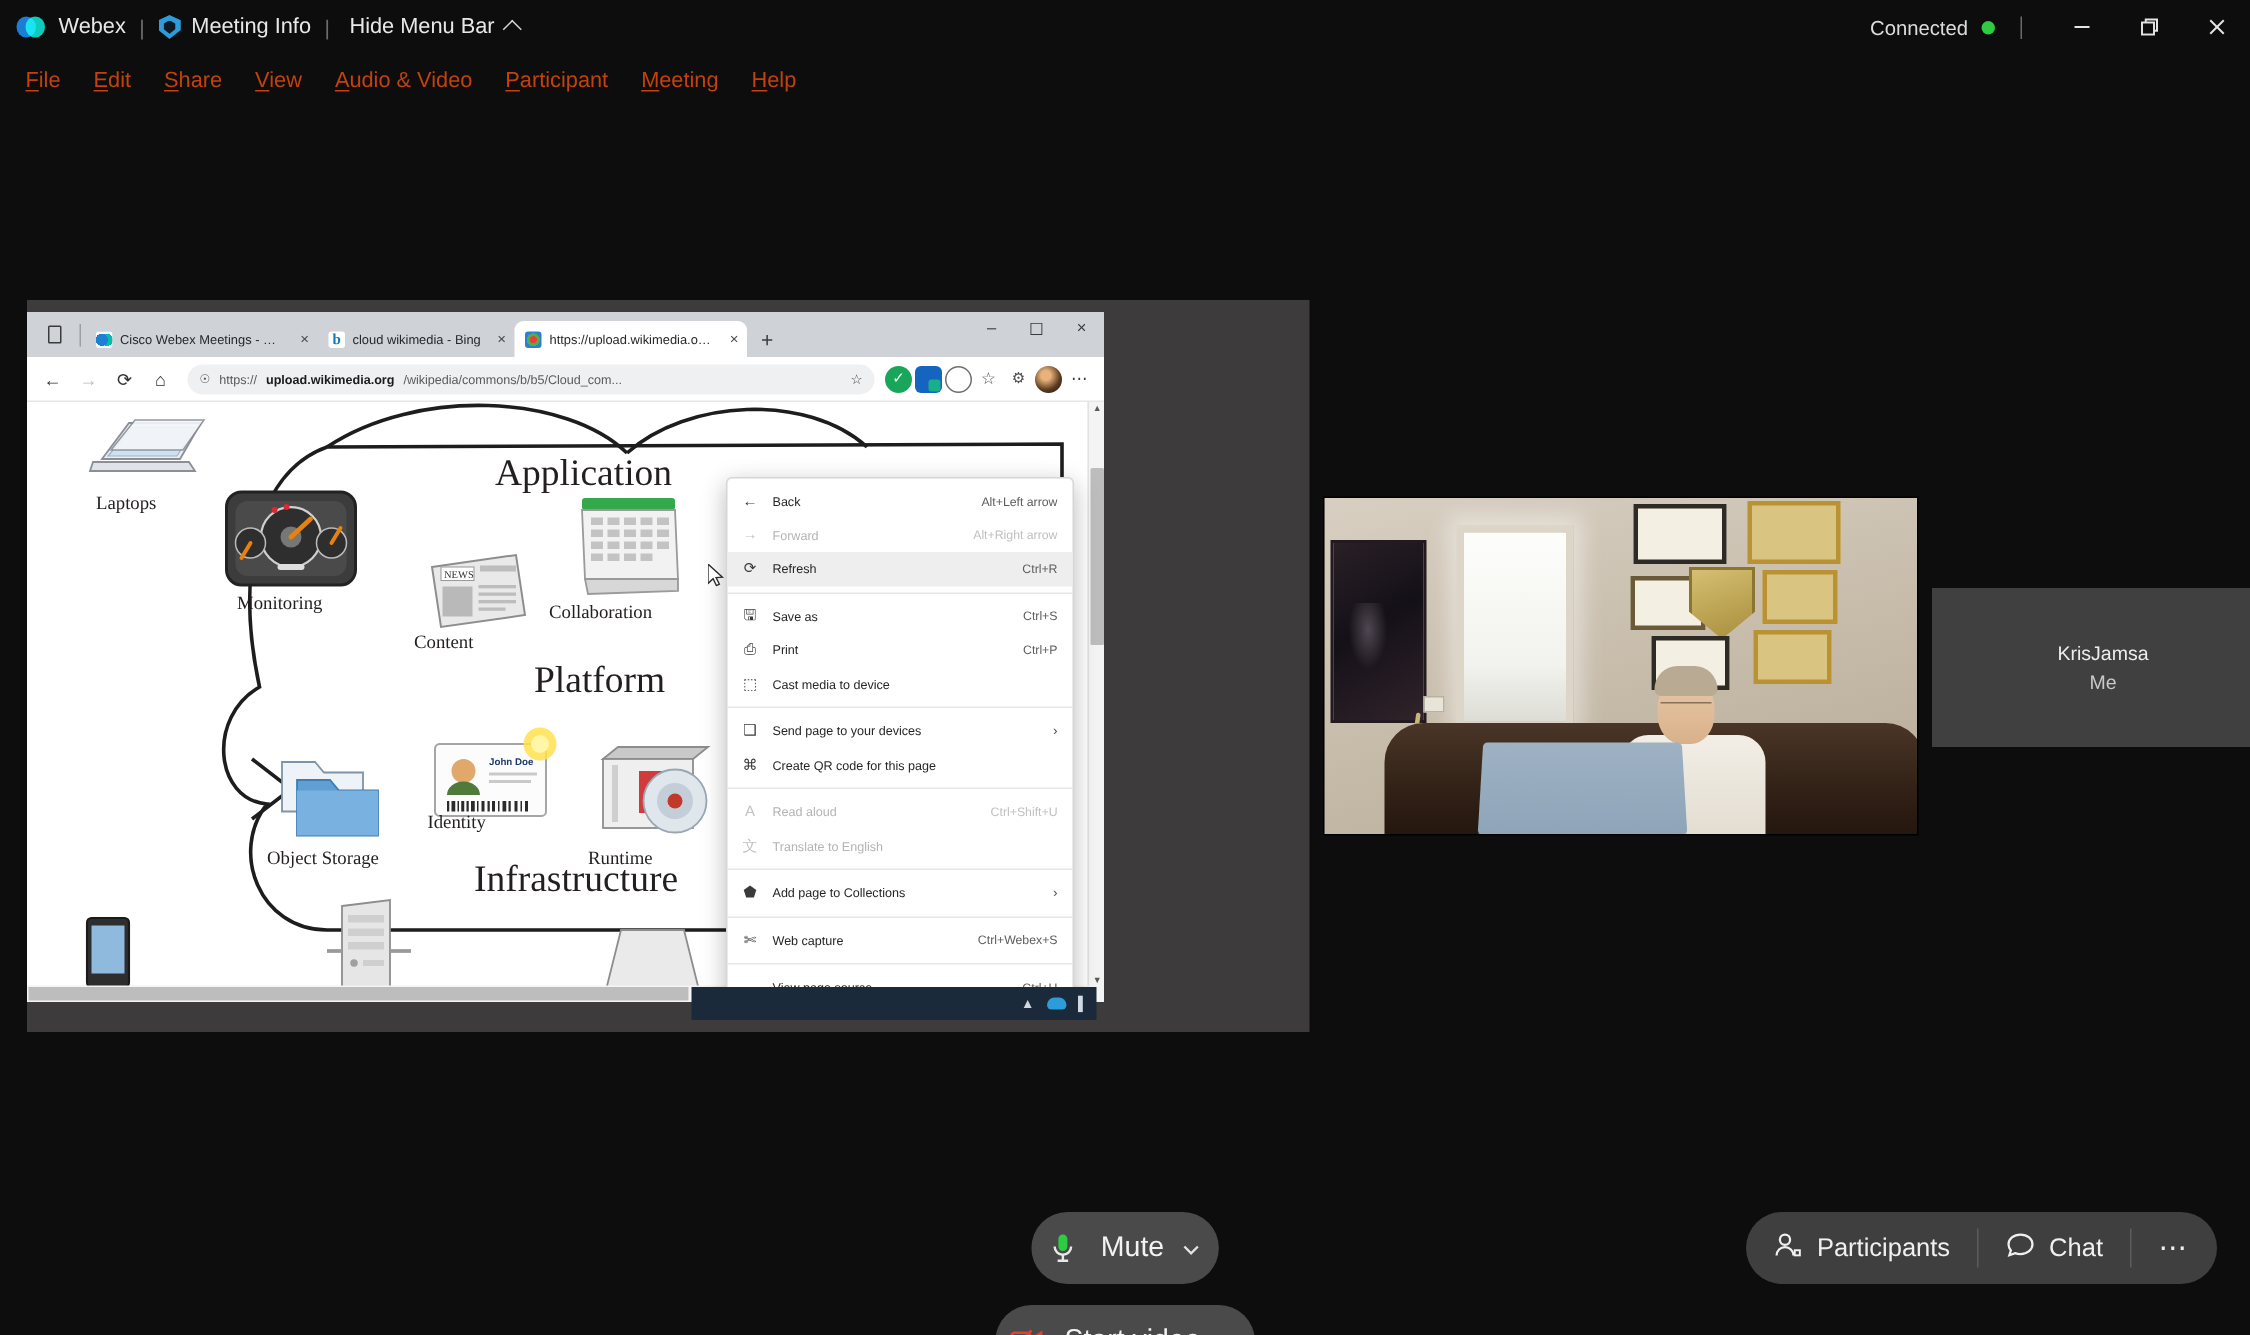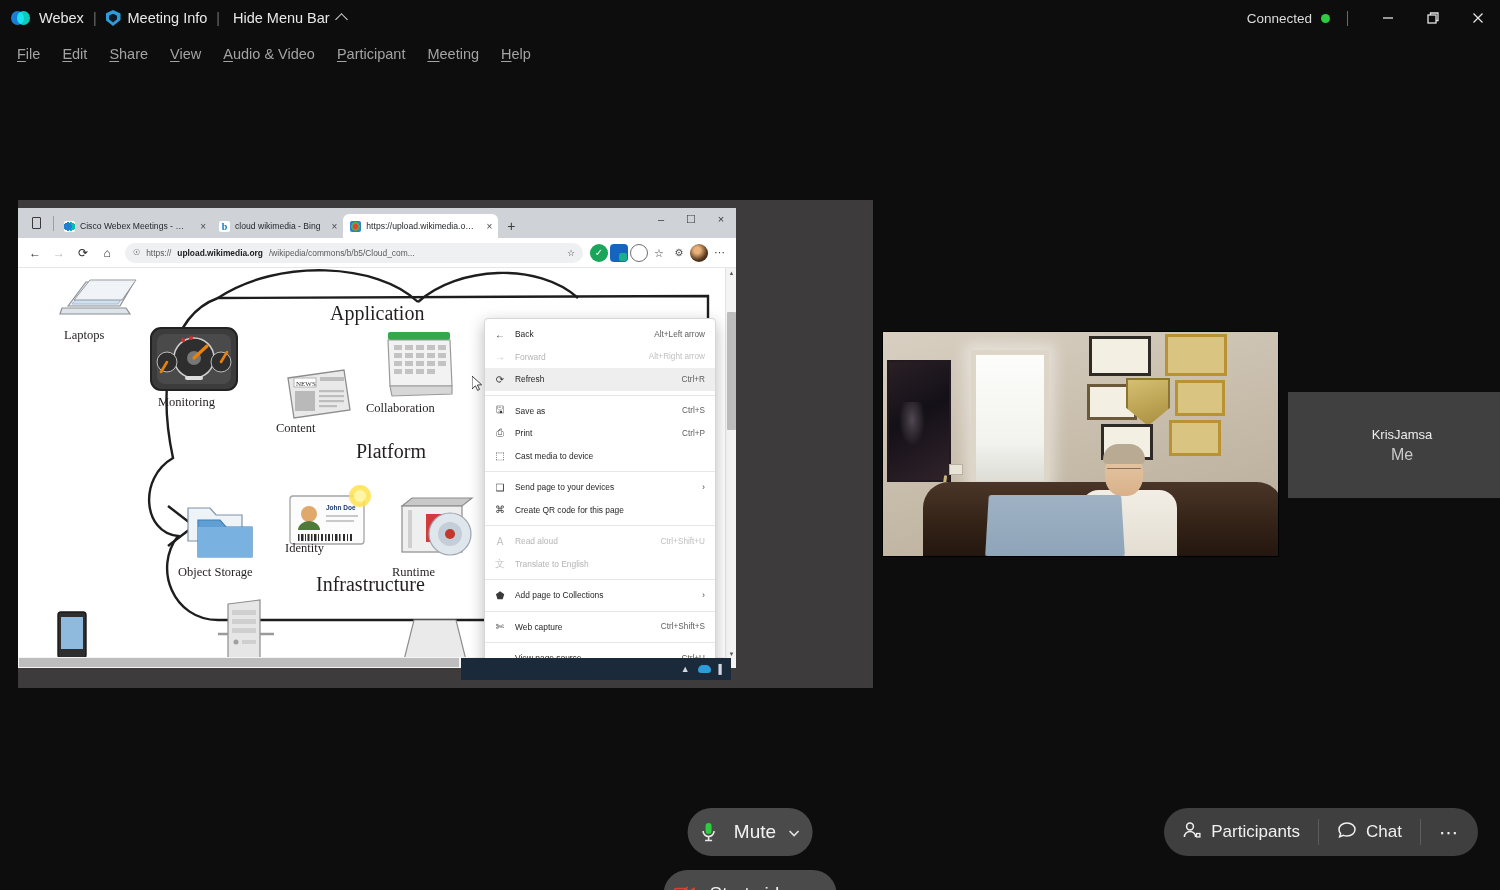--- a/index.html
+++ b/index.html
@@ -48,21 +48,21 @@
   .vbar { width: 1px; height: 15px; background: #6a6a6a; margin: 0 17px; }
   .win-btn {
     width: 45px; height: 36px; display: flex; align-items: center; justify-content: center;
     color: #e4e4e4; font-size: 15px; cursor: default;
   }
   .win-btn svg { display: block; }
 
   
   .wx-menubar {
     position: absolute; top: 40px; left: 0; width: 1500px; height: 28px;
-    display: flex; align-items: center; color: #a3a3a3; font-size: 14.5px; padding-left: 6px;
+    display: flex; align-items: center; color: #c2410c; font-size: 14.5px; padding-left: 6px;
   }
   .menu-item { padding: 3px 11px; cursor: default; white-space: nowrap; }
   .menu-item u { text-decoration: underline; text-underline-offset: 2px; }
 
   
   .share-region {
     position: absolute; left: 18px; top: 200px; width: 855px; height: 488px;
     background: #3d3b3b;
   }
   .browser {
@@ -126,21 +126,21 @@
   .ext-gray { background: transparent; border: 1.4px solid #6f6f6f; }
   .ext-star { color: #4a4a4a; font-size: 11px; text-align: center; line-height: 18px; }
   .ext-shield { color: #4a4a4a; font-size: 10px; text-align: center; line-height: 18px; }
   .ext-avatar { background: radial-gradient(circle at 40% 35%, #e8b27a 20%, #5b3a20 60%, #1a1210 100%); }
   .b-more { font-size: 11px; color: #3a3a3a; padding: 0 4px; letter-spacing: 1px; }
 
   
   .b-page { position: relative; height: 392px; background: #ffffff; overflow: hidden; }
   .diagram { position: absolute; inset: 0; }
   .dg-label { position: absolute; font-family: "Liberation Serif", serif; color: #231f20; white-space: nowrap; }
-  .dg-title { font-size: 20px; }
+  .dg-title { font-size: 25px; }
   .dg-sub { font-size: 12.5px; }
   .page-scrollbar {
     position: absolute; right: 0; top: 0; width: 11px; height: 392px; background: #f4f4f4;
     border-left: 1px solid #e2e2e2;
   }
   .page-scrollbar .thumb { position: absolute; top: 44px; left: 1px; width: 9px; height: 118px; background: #bdbdbd; border-radius: 1px; }
   .page-scrollbar .arw { position: absolute; left: 0; width: 11px; height: 11px; color: #5a5a5a; font-size: 6px; text-align: center; line-height: 11px; }
   .page-hscroll {
     position: absolute; left: 0; bottom: 0; width: 718px; height: 11px; background: #f4f4f4;
   }
@@ -235,21 +235,21 @@
   }
   .outlet { position: absolute; left: 66px; top: 132px; width: 14px; height: 11px; background: #e9e4d8; border: 1px solid #b8b0a0; }
   .cord { position: absolute; left: 58px; top: 143px; width: 3px; height: 46px; background: #c9b77a; border-radius: 2px; transform: rotate(8deg); }
 
   .vid-self {
     position: absolute; left: 1288px; top: 392px; width: 228px; height: 106px;
     background: #404040; display: flex; flex-direction: column;
     align-items: center; justify-content: center; gap: 4px;
   }
   .self-name { color: #ededed; font-size: 13px; }
-  .self-me { color: #c9c9c9; font-size: 16px; text-align: center; }
+  .self-me { color: #c9c9c9; font-size: 13px; text-align: center; }
 
   
   .ctrlbar {
     position: absolute; left: 0; bottom: 0; width: 1500px; height: 94px;
   }
   .ctrl-center {
     position: absolute; left: 50%; transform: translateX(-50%); top: 12px;
     display: flex; align-items: center; gap: 14px; flex-direction: column;
   }
   .pill {
@@ -602,21 +602,21 @@
           <div class="ctx-sep"></div>
           <div class="ctx-item">
             <span class="ctx-ic">⬟</span>
             <span class="ctx-label">Add page to Collections</span>
             <span class="ctx-arrow">›</span>
           </div>
           <div class="ctx-sep"></div>
           <div class="ctx-item">
             <span class="ctx-ic">✄</span>
             <span class="ctx-label">Web capture</span>
-            <span class="ctx-accel">Ctrl+Shift+S</span>
+            <span class="ctx-accel">Ctrl+Webex+S</span>
           </div>
           <div class="ctx-sep"></div>
           <div class="ctx-item noicon">
             <span class="ctx-ic"></span>
             <span class="ctx-label">View page source</span>
             <span class="ctx-accel">Ctrl+U</span>
           </div>
         </div>
     </div>
 

